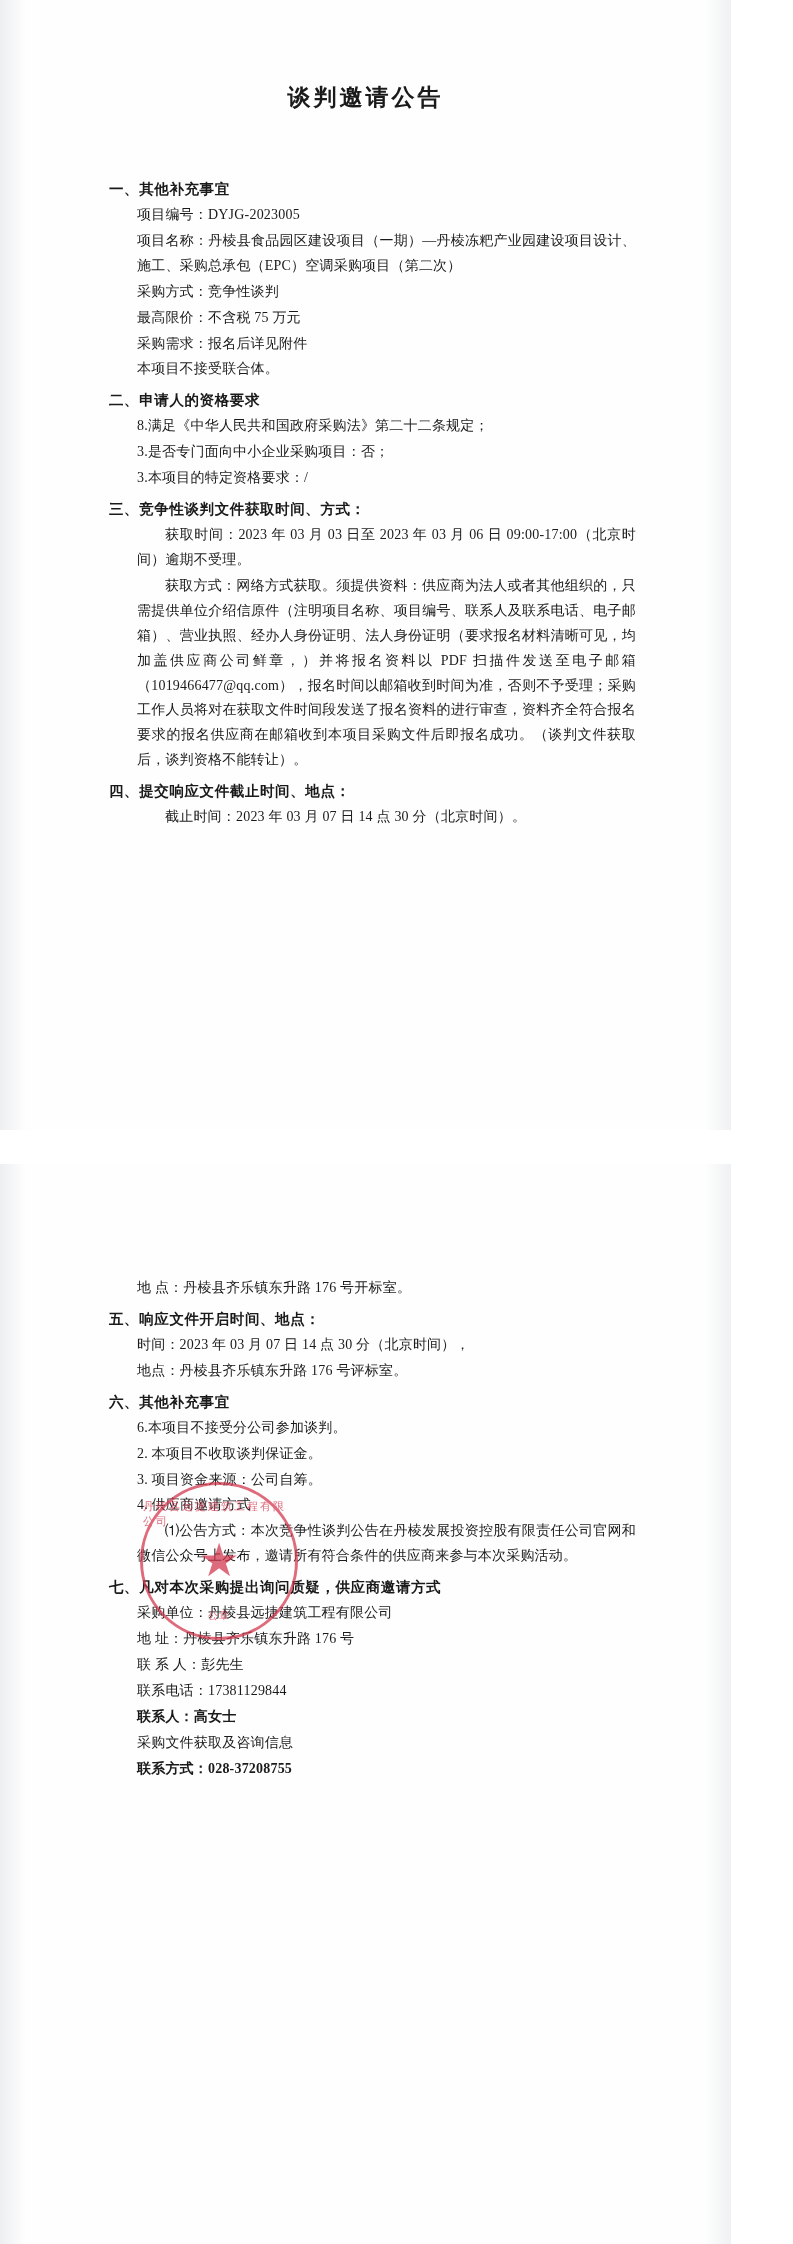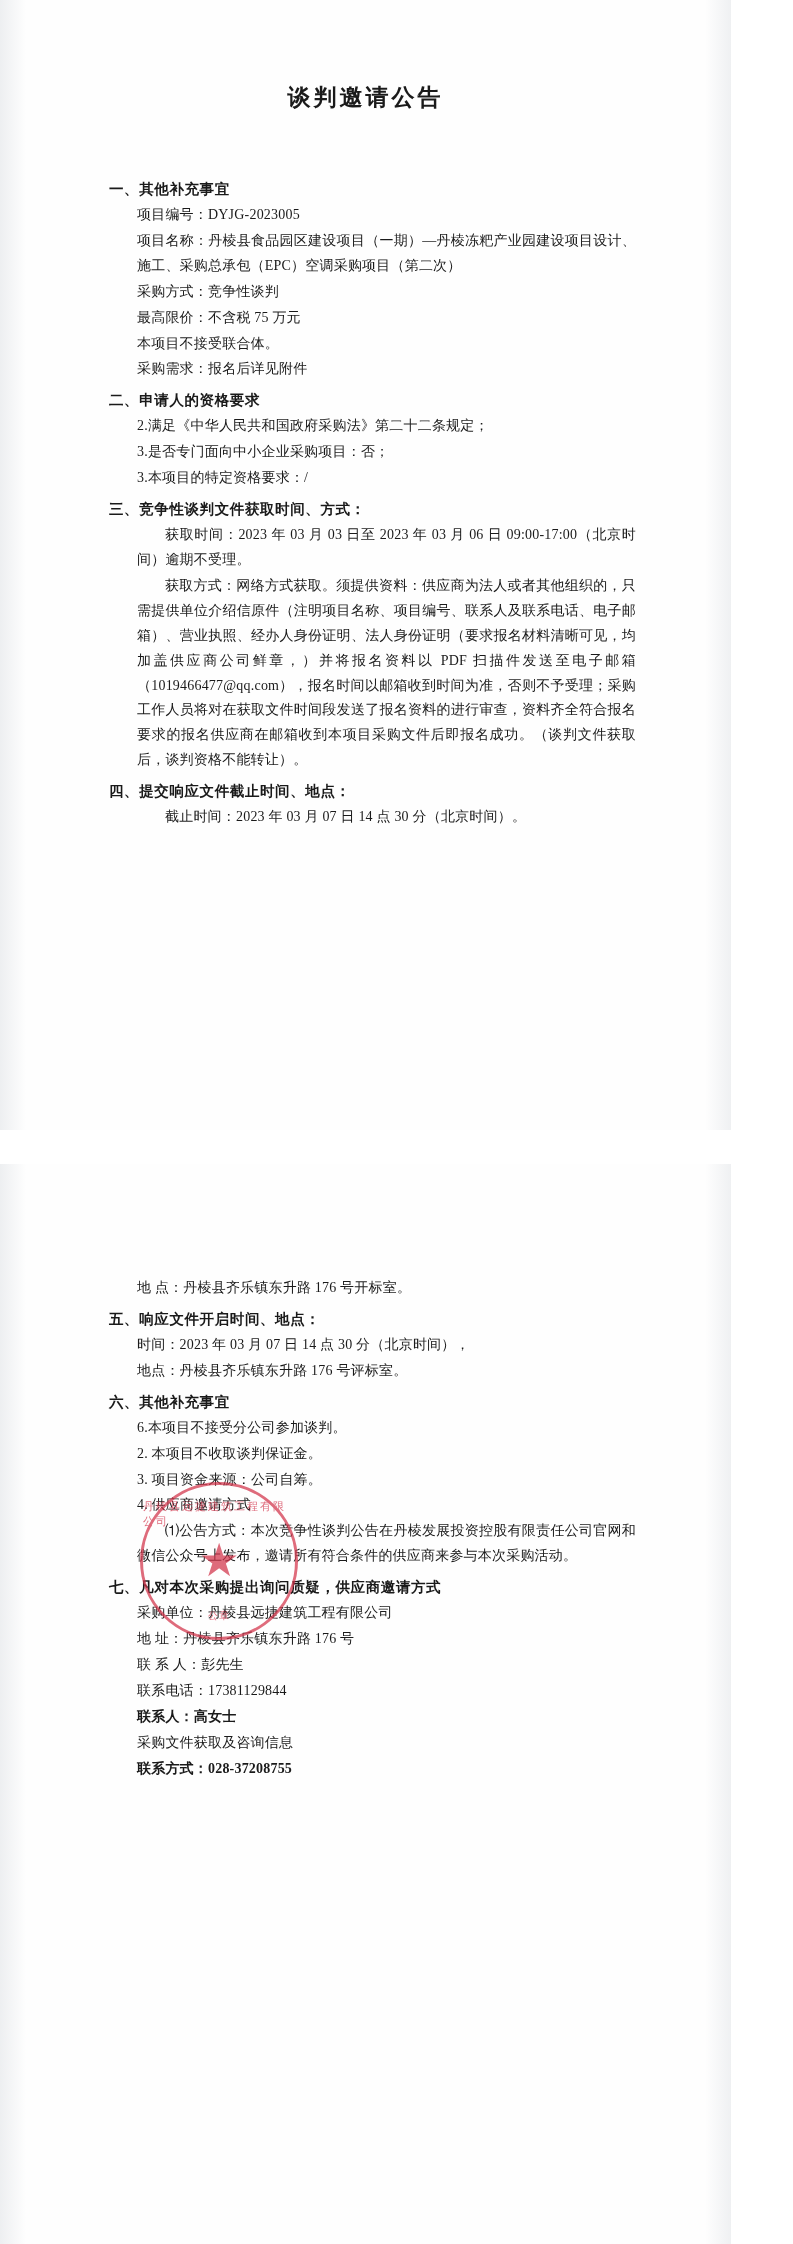--- a/index.html
+++ b/index.html
@@ -131,25 +131,25 @@
   <div class="scan-edge-left"></div>
   <div class="scan-edge-right"></div>
 
   <div class="doc-title">谈判邀请公告</div>
 
   <div class="section-head">一、其他补充事宜</div>
   <p class="para">项目编号：DYJG-2023005</p>
   <p class="para">项目名称：丹棱县食品园区建设项目（一期）—丹棱冻粑产业园建设项目设计、施工、采购总承包（EPC）空调采购项目（第二次）</p>
   <p class="para">采购方式：竞争性谈判</p>
   <p class="para">最高限价：不含税   75 万元</p>
+  <p class="para">采购需求：报名后详见附件</p>
   <p class="para">本项目不接受联合体。</p>
-  <p class="para">采购需求：报名后详见附件</p>
 
   <div class="section-head">二、申请人的资格要求</div>
-  <p class="para">2.满足《中华人民共和国政府采购法》第二十二条规定；</p>
+  <p class="para">8.满足《中华人民共和国政府采购法》第二十二条规定；</p>
   <p class="para">3.是否专门面向中小企业采购项目：否；</p>
   <p class="para">3.本项目的特定资格要求：/</p>
 
   <div class="section-head">三、竞争性谈判文件获取时间、方式：</div>
   <p class="para first-indent">获取时间：2023 年 03 月 03 日至 2023 年 03 月 06 日 09:00-17:00（北京时间）逾期不受理。</p>
   <p class="para first-indent">获取方式：网络方式获取。须提供资料：供应商为法人或者其他组织的，只需提供单位介绍信原件（注明项目名称、项目编号、联系人及联系电话、电子邮箱）、营业执照、经办人身份证明、法人身份证明（要求报名材料清晰可见，均加盖供应商公司鲜章，）并将报名资料以 PDF 扫描件发送至电子邮箱（1019466477@qq.com），报名时间以邮箱收到时间为准，否则不予受理；采购工作人员将对在获取文件时间段发送了报名资料的进行审查，资料齐全符合报名要求的报名供应商在邮箱收到本项目采购文件后即报名成功。（谈判文件获取后，谈判资格不能转让）。</p>
 
   <div class="section-head">四、提交响应文件截止时间、地点：</div>
   <p class="para first-indent">截止时间：2023 年 03 月 07 日 14 点 30 分（北京时间）。</p>
 </div>

